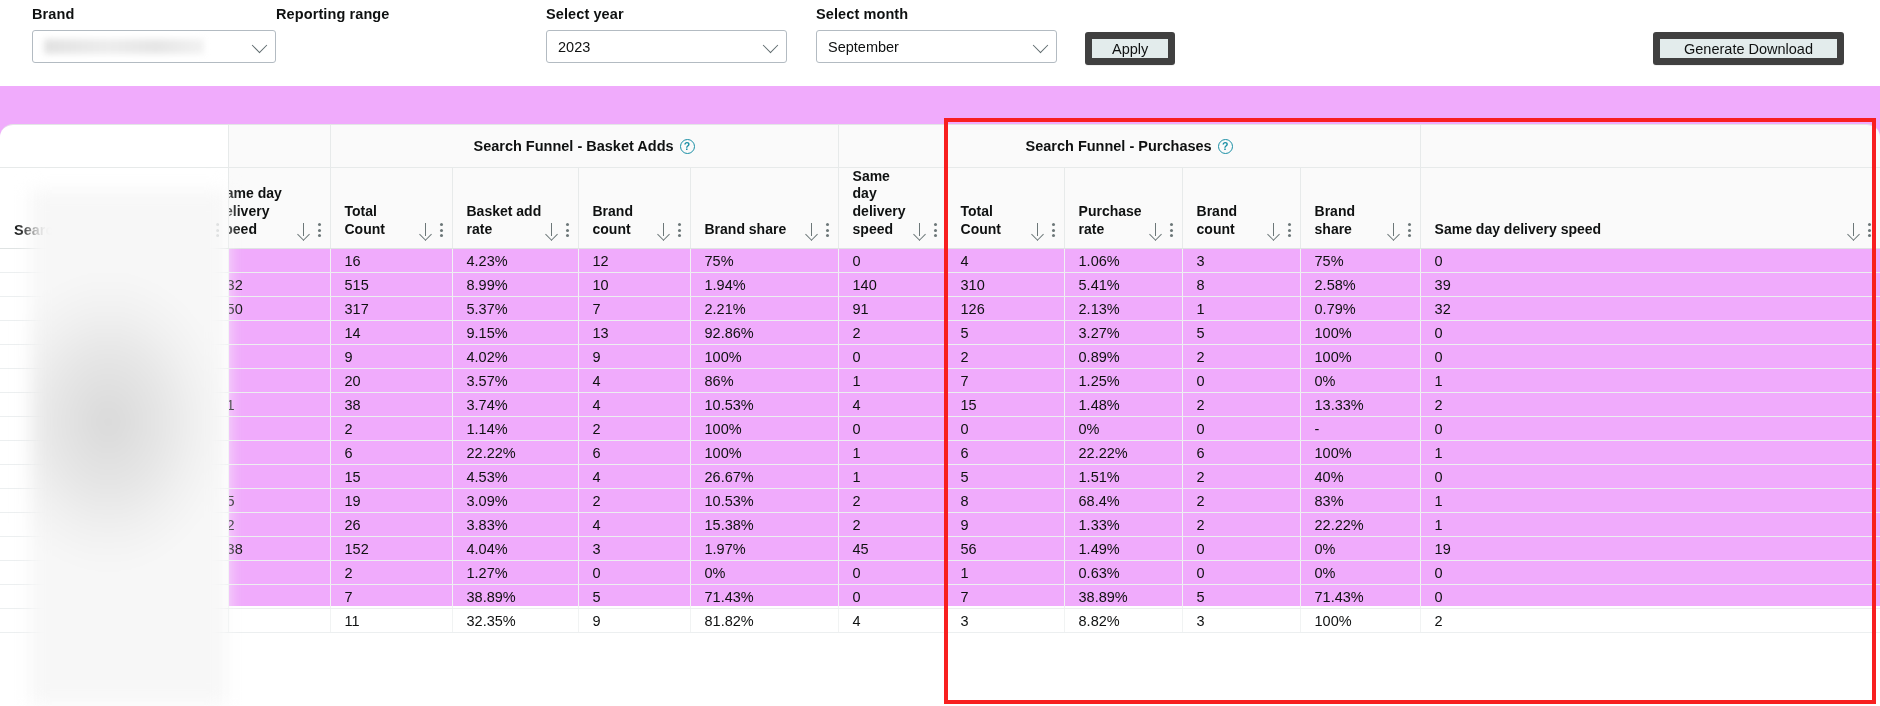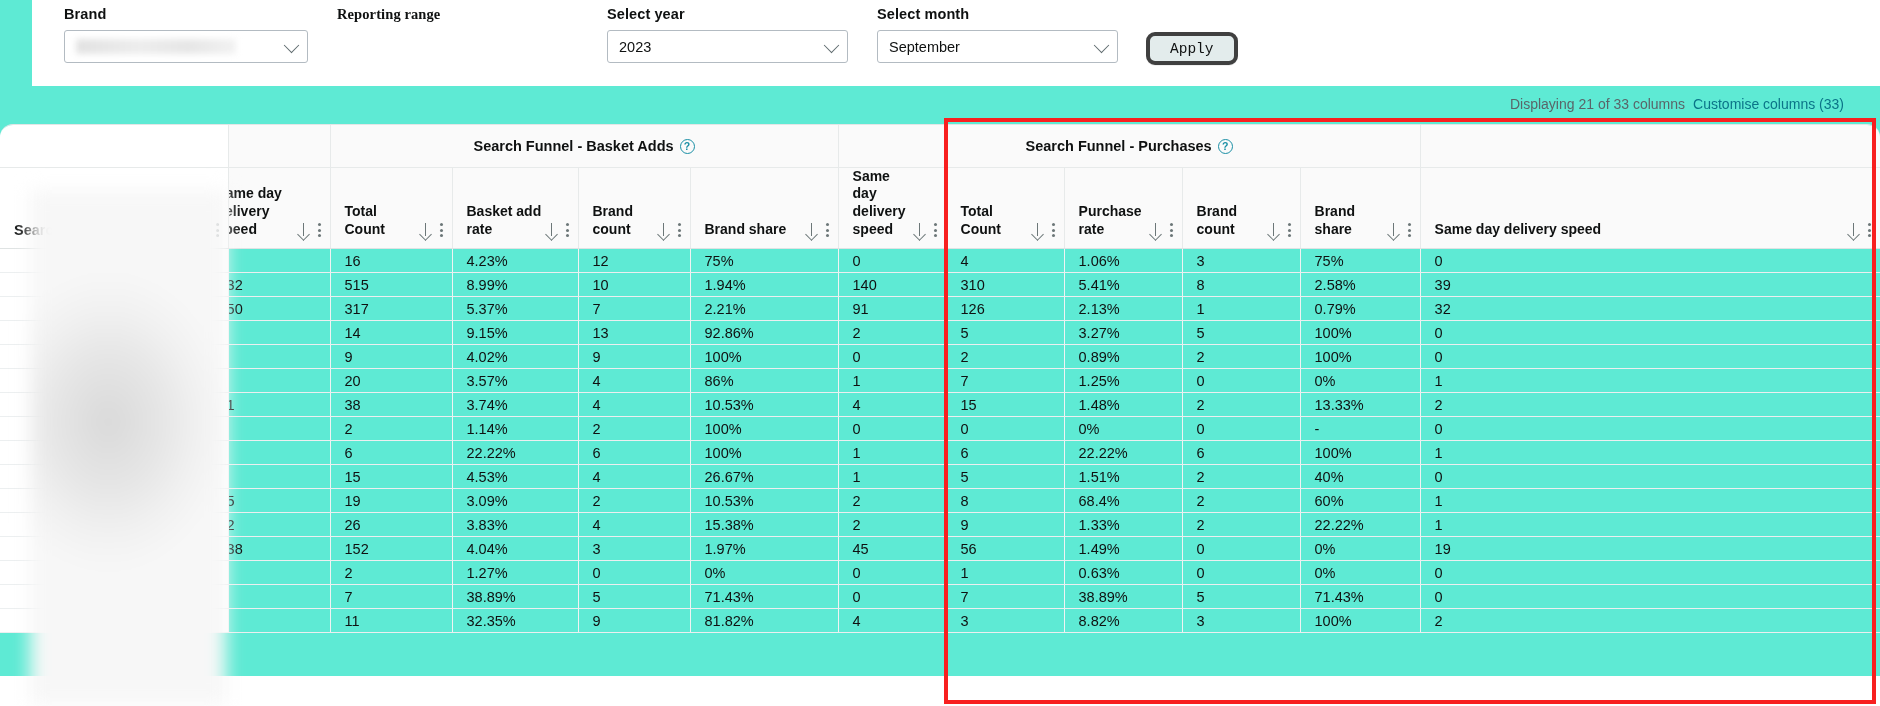--- a/index.html
+++ b/index.html
@@ -4,21 +4,21 @@
 <style>
   * { box-sizing: border-box; }
   html, body {
     margin: 0; padding: 0;
     width: 1880px; height: 706px;
     background: #ffffff;
     font-family: "Liberation Sans", sans-serif;
     color: #0f1111;
     overflow: hidden;
   }
-  .page { position: relative; width: 1880px; height: 676px; background:#5eead4;padding-left:32px; }
+  .page { position: relative; width: 1880px; height: 606px; background:#f0abfc; }
 
   
   .toolbar {
     position: relative;
     height: 86px;
     padding: 0 36px;
     background: #fff;
   }
   .filters { display: flex; align-items: flex-start; gap: 0; padding-top: 6px; }
   .filter { position: relative; }
@@ -53,28 +53,28 @@
   }
   .blurred-value {
     display: inline-block;
     width: 160px; height: 15px;
     background: linear-gradient(90deg,#e2e2e2,#ededed 40%,#e6e6e6 70%,#f2f2f2);
     filter: blur(3.2px);
     border-radius: 2px;
   }
   .btn {
     height: 33px;
-    border: 4px solid #404040;
-    border-radius: 9px;
+    border: 7px solid #404040;
+    border-radius: 3px;
     background: #e3ecec;
     font-size: 14.5px;
     color: #0f1111;
     padding: 0 20px;
     cursor: pointer;
-    font-family: Liberation Mono, monospace;
+    font-family: Liberation Sans, sans-serif;
     box-shadow: 0 1px 0 rgba(0,0,0,.06);
   }
 
   
   .col-info {
     position: absolute;
     right: 36px;
     top: 96px;
     font-size: 14px;
     color: #5a6569;
@@ -257,21 +257,21 @@
     <div class="filters">
 
       <div class="filter" style="width:244px; margin-left:-4px;">
         <span class="filter-label">Brand</span>
         <div class="select-box">
           <span class="blurred-value"></span>
           <span class="chev"></span>
         </div>
       </div>
 
-      <div class="filter" style="width:243px; margin-left:29px;font-family:Liberation Serif, serif;">
+      <div class="filter" style="width:243px; ">
         <span class="filter-label">Reporting range</span>
       </div>
 
       <div class="filter" style="width:241px; margin-left:27px;">
         <span class="filter-label">Select year</span>
         <div class="select-box">
           <span>2023</span>
           <span class="chev"></span>
         </div>
       </div>
@@ -281,27 +281,27 @@
         <div class="select-box">
           <span>September</span>
           <span class="chev"></span>
         </div>
       </div>
 
       <div class="filter" style="margin-left:28px; padding-top:26px;">
         <button class="btn">Apply</button>
       </div>
 
+      <div class="filter" style="margin-left:auto; padding-top:26px;">
+        <button class="btn" style="padding:0 24px;">Generate Download</button>
+      </div>
 
     </div>
   </div>
 
-  <div class="col-info">
-    <span>Displaying 21 of 33 columns</span><span class="link">Customise columns (33)</span>
-  </div>
 
   <div class="table-wrap">
     <table class="grid">
       <colgroup>
         <col style="width:228px">
         <col style="width:102px">
         <col style="width:122px">
         <col style="width:126px">
         <col style="width:112px">
         <col style="width:148px">
@@ -676,21 +676,21 @@
               <div style="margin-left: -24px;">65</div>
             </td>
             <td>19</td>
             <td>3.09%</td>
             <td>2</td>
             <td>10.53%</td>
             <td>2</td>
             <td>8</td>
             <td>68.4%</td>
             <td>2</td>
-            <td>60%</td>
+            <td>83%</td>
             <td>1</td>
             <td></td>
           </tr>
           <tr class="datarow">
             <td class="sq-cell"></td>
             <td class="clip-left">
               <div style="margin-left: -24px;">32</div>
             </td>
             <td>26</td>
             <td>3.83%</td>

